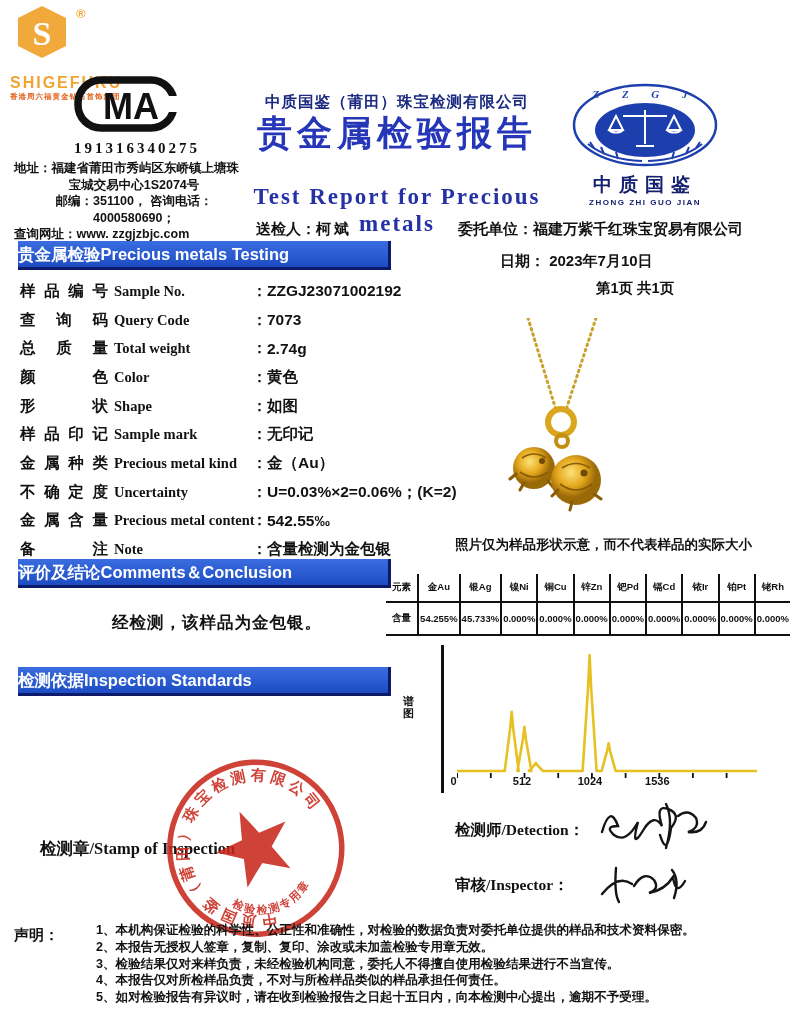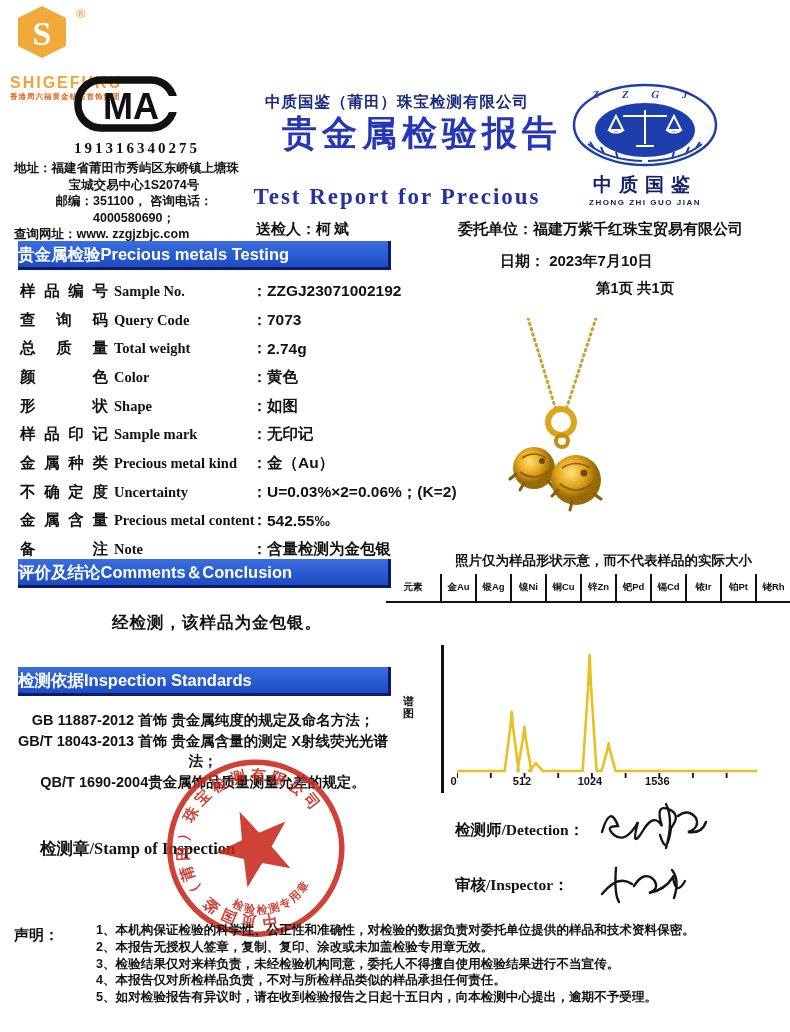--- a/index.html
+++ b/index.html
@@ -9,21 +9,21 @@
 
   
   .brand-name{color:#f0a432;font-weight:bold;font-size:16px;letter-spacing:2px;}
   .brand-tag{color:#e2641e;font-weight:bold;font-size:7.5px;letter-spacing:1px;}
 
   
   .cma-number{font-family:"Liberation Serif",serif;font-weight:bold;font-size:15px;letter-spacing:3px;}
 
   
   .company{color:#1b2a80;font-weight:bold;font-size:15.5px;letter-spacing:1px;text-align:center;width:330px;}
-  .title-cn{color:#2636b8;font-weight:bold;font-size:35px;letter-spacing:5px;text-align:right;width:330px;}
+  .title-cn{color:#2636b8;font-weight:bold;font-size:35px;letter-spacing:5px;text-align:center;width:330px;}
   .title-en{color:#2432a6;font-family:"Liberation Serif",serif;font-weight:bold;font-size:23px;
             letter-spacing:2px;text-align:center;width:330px;line-height:27px;margin-top:20px;}
 
   .addr{width:240px;font-weight:bold;font-size:12.5px;line-height:16.5px;}
   .addr div{text-align:center;}
   .addr div.l1,.addr div.l5{text-align:left;}
 
   .line15{font-weight:bold;font-size:15px;white-space:nowrap;}
   .badge-cn{color:#15206e;font-weight:bold;font-size:19px;letter-spacing:7px;text-align:center;width:150px;}
   .badge-en{color:#15206e;font-weight:bold;font-size:8px;letter-spacing:1.5px;text-align:center;width:150px;}
@@ -33,21 +33,21 @@
        font-weight:bold;font-size:16.5px;line-height:26px;white-space:nowrap;}
 
   
   .spec{left:20px;top:277px;}
   .spec-row{display:flex;align-items:center;height:28.7px;}
   .spec-cn{width:88px;font-weight:bold;font-size:15.5px;text-align:justify;text-align-last:justify;}
   .spec-en{width:138px;font-family:"Liberation Serif",serif;font-weight:bold;font-size:14.5px;margin-left:6px;white-space:nowrap;}
   .spec-colon{width:15px;font-weight:bold;font-size:15px;}
   .spec-val{font-weight:bold;font-size:15.5px;white-space:nowrap;}
 
-  .photo-note{font-weight:bold;font-size:13.5px;white-space:nowrap;margin-top:16px;}
+  .photo-note{font-weight:bold;font-size:13.5px;white-space:nowrap;}
   .conclusion-text{font-weight:bold;font-size:16.5px;letter-spacing:1px;}
 
   
   table.elem{border-collapse:collapse;}
   table.elem td{border-right:2px solid #111;font-weight:bold;text-align:center;padding:0 1px;}
   table.elem td:last-child{border-right:none;}
   table.elem tr.hdr td{font-size:9.5px;height:27px;border-bottom:2.5px solid #111;}
   table.elem tr.valr td{font-size:9.5px;height:31px;border-bottom:2.5px solid #111;}
   table.elem td.lab{font-size:12px;width:52px;}
   table.elem td.c{width:31px;}
@@ -88,20 +88,21 @@
       <rect x="150" y="40" width="58" height="32" fill="#fff"></rect>
       <text x="58" y="86" font-size="72" font-weight="bold" font-family="Liberation Sans,sans-serif" fill="#111">MA</text>
     </svg>
     <div class="cma-number" style="margin-top:4px;">191316340275</div>
   </div>
 
   <div class="abs company" style="left:232px;top:92px;">中质国鉴（莆田）珠宝检测有限公司</div>
   <div class="abs title-cn" style="left:232px;top:110px;">贵金属检验报告</div>
   <div class="abs title-en" style="left:232px;top:163px;">
     <div>Test Report for Precious</div>
+    <div>metals</div>
   </div>
 
   <div class="abs addr" style="left:14px;top:160px;">
     <div class="l1">地址：福建省莆田市秀屿区东峤镇上塘珠</div>
     <div>宝城交易中心1S2074号</div>
     <div>邮编：351100， 咨询电话：</div>
     <div>4000580690；</div>
     <div class="l5">查询网址：www. zzgjzbjc.com</div>
   </div>
 
@@ -244,30 +245,38 @@
         <td class="c">银Ag</td>
         <td class="c">镍Ni</td>
         <td class="c">铜Cu</td>
         <td class="c">锌Zn</td>
         <td class="c">钯Pd</td>
         <td class="c">镉Cd</td>
         <td class="c">铱Ir</td>
         <td class="c">铂Pt</td>
         <td class="c">铑Rh</td>
       </tr>
+      <tr class="valr">
+        <td class="lab">含量</td>
+        <td class="c">54.255%</td>
+        <td class="c">45.733%</td>
+        <td class="c">0.000%</td>
+        <td class="c">0.000%</td>
+        <td class="c">0.000%</td>
+        <td class="c">0.000%</td>
+        <td class="c">0.000%</td>
+        <td class="c">0.000%</td>
+        <td class="c">0.000%</td>
+        <td class="c">0.000%</td>
+      </tr>
     </tbody>
       </table>
   </div>
 
   <div class="abs bar" style="top:667px;">检测依据Inspection Standards</div>
-  <div class="abs standards">
-    <div>GB 11887-2012 首饰 贵金属纯度的规定及命名方法；</div>
-    <div>GB/T 18043-2013 首饰 贵金属含量的测定 X射线荧光光谱法；</div>
-    <div>QB/T 1690-2004贵金属饰品质量测量允差的规定。</div>
-  </div>
 
   <div class="abs chart">
     <div class="vline"></div>
     <div class="ylab">谱图</div>
     <svg width="310" height="136" style="position:absolute;left:62px;top:0;">
       <path id="spec-path" d="M0,126 L47.7,126 L53.2,83.4 L54.7,66.8 L56.2,83.4 L61.7,126 L60.4,126 L65.9,94.3 L67.4,81.9 L68.9,94.3 L74.4,126 L71.9,126 L77.4,120.2 L78.9,117.9 L80.4,120.2 L85.9,126 L125.6,126 L131.1,42.5 L132.6,10.0 L134.1,42.5 L139.6,126 L144.6,126 L150.1,106.0 L151.6,98.2 L153.1,106.0 L158.6,126 L300,126" fill="none" stroke="#e7c021" stroke-width="2.6" stroke-linejoin="round"></path>
       <g id="spec-ticks" fill="#111">
           <rect x="-0.8" y="128" width="1.8" height="5"></rect>
           <rect x="32.9" y="128" width="1.8" height="5"></rect>
           <rect x="66.6" y="128" width="1.8" height="5"></rect>

